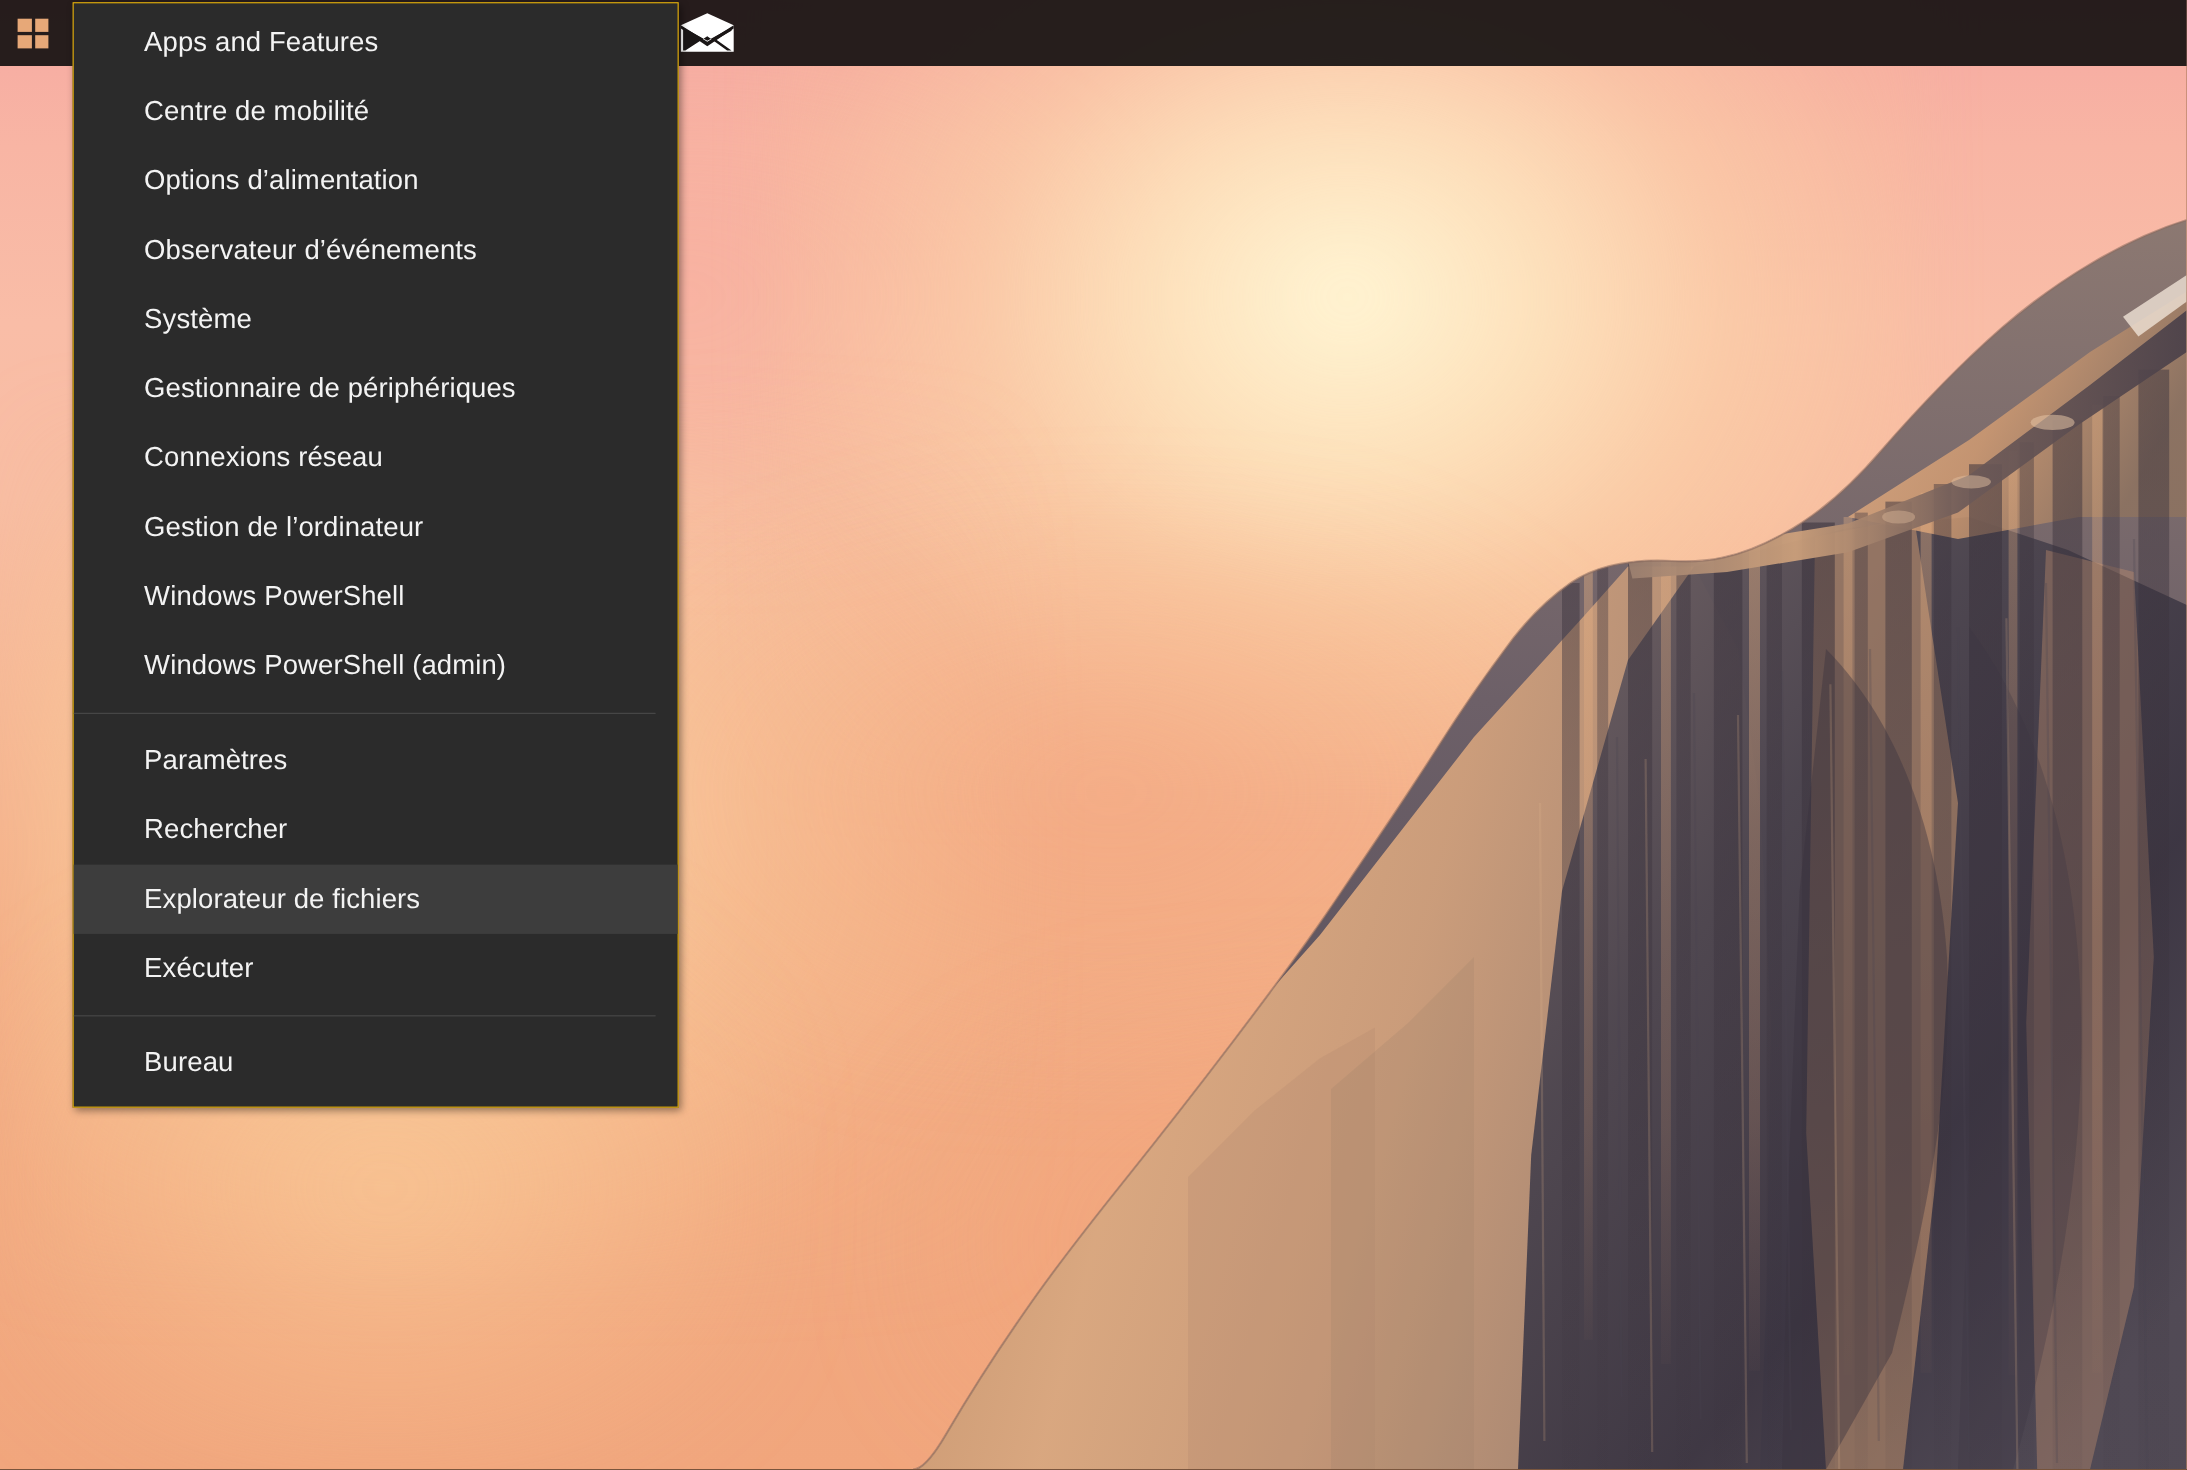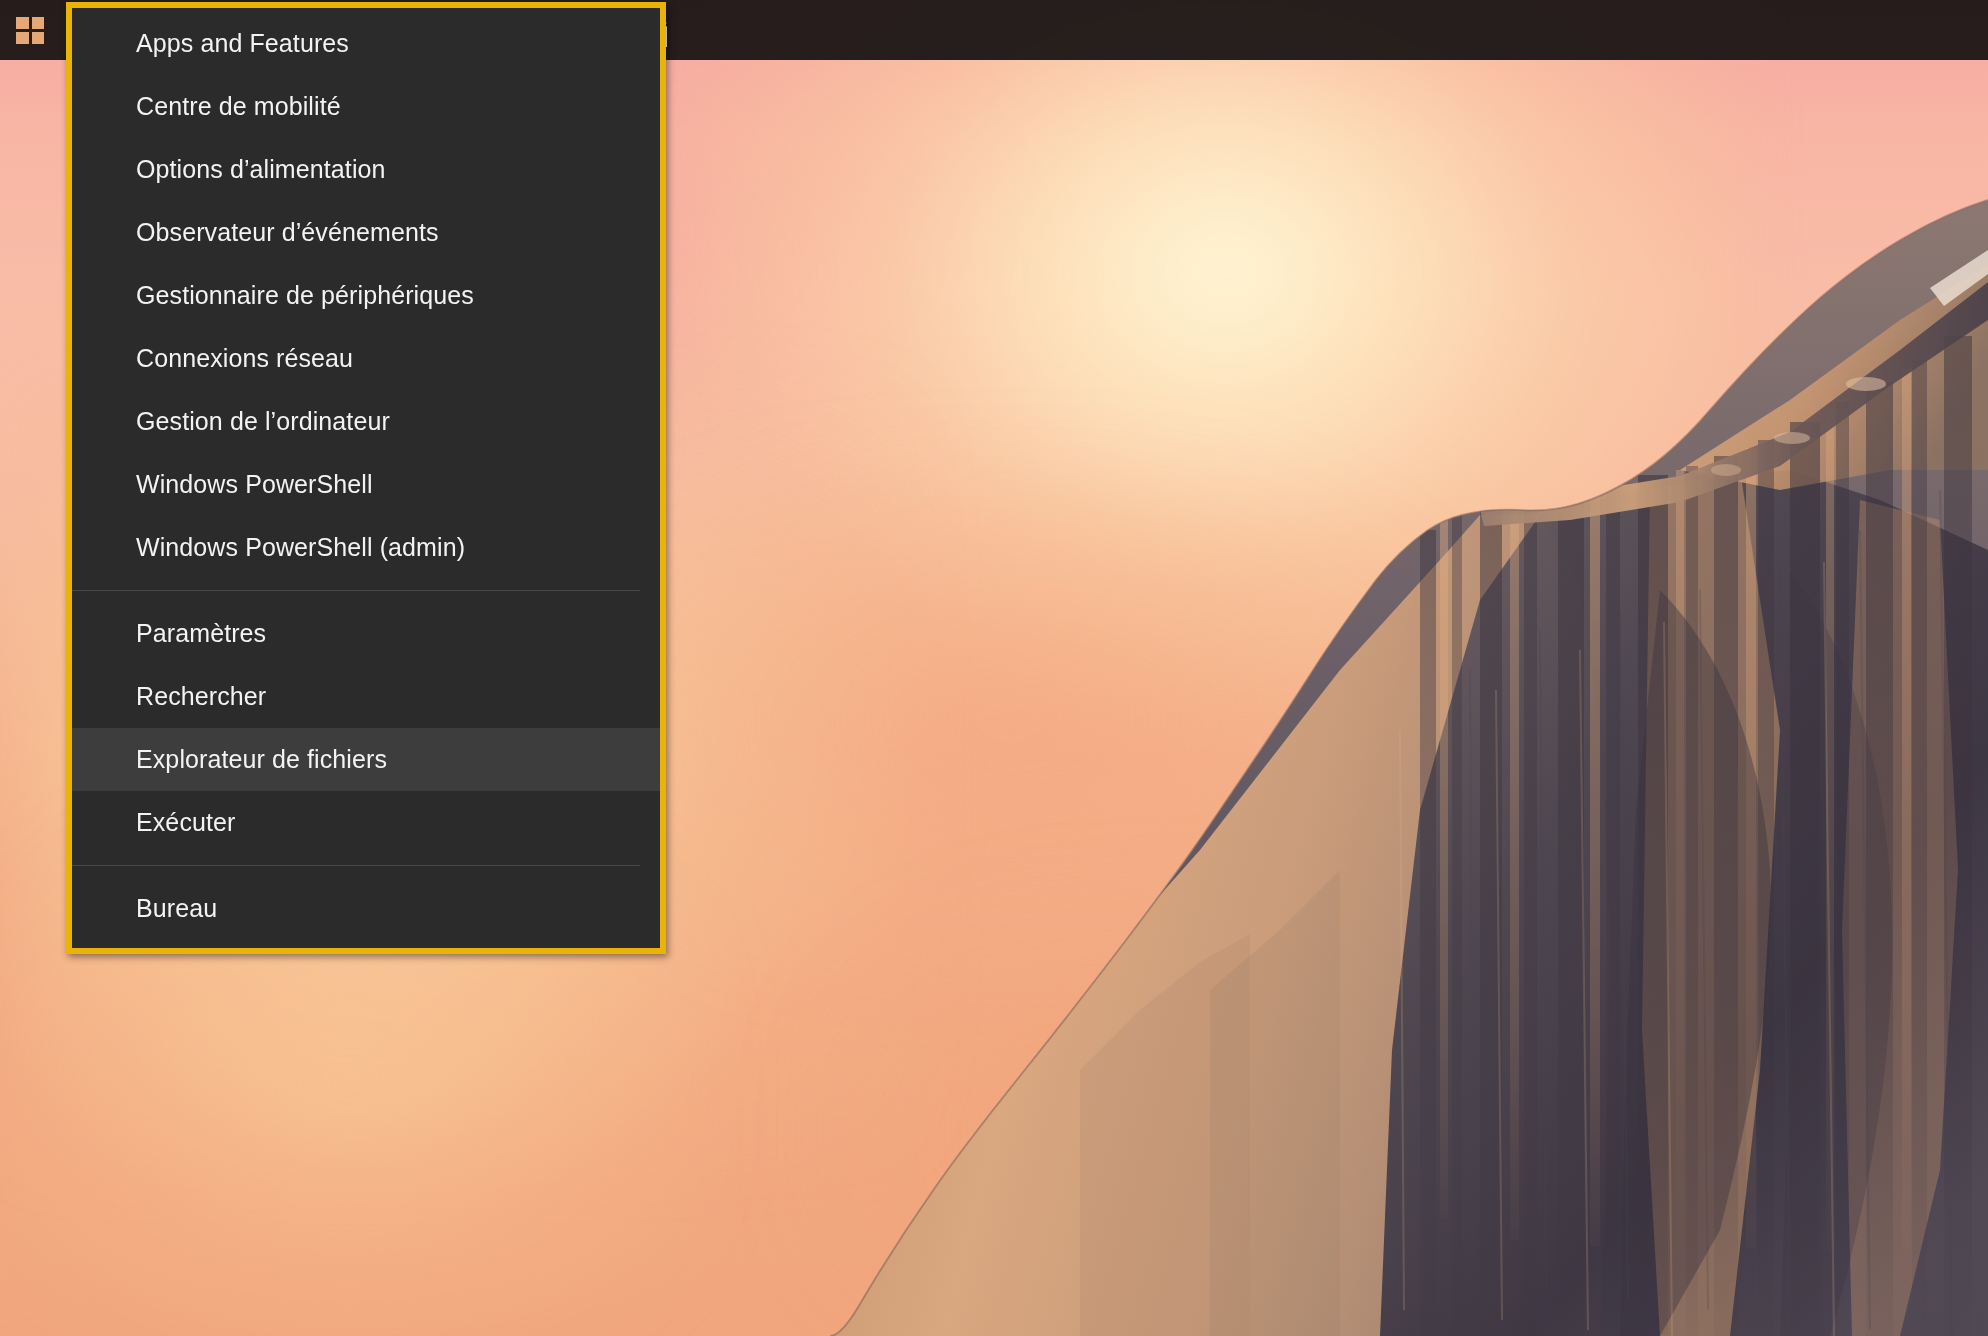--- a/index.html
+++ b/index.html
@@ -150,23 +150,23 @@
     height: 60px;
     display: flex; align-items: center; justify-content: center;
     margin-left: 553px;
   }
   .mail-ico { width: 52px; height: 38px; display:block; }
 
   
   #winx-menu {
     position: absolute;
     left: 66px; top: 2px;
-    width: 600px;
+    width: 551px;
     background: #2b2b2b;
-    border: 6px solid #eab308;
+    border: 1px solid #eab308;
     box-shadow: 2px 3px 7px rgba(0,0,0,0.42);
     z-index: 40;
     padding: 4px 0 8px 0;
     font-size: 0;
   }
   .menu-group { padding: 0; }
   .menu-item {
     height: 63px;
     display: flex;
     align-items: center;
@@ -398,20 +398,23 @@
       <div class="menu-item">
         <span class="label">Centre de mobilité</span>
       </div>
       <div class="menu-item">
         <span class="label">Options d’alimentation</span>
       </div>
       <div class="menu-item">
         <span class="label">Observateur d’événements</span>
       </div>
       <div class="menu-item">
+        <span class="label">Système</span>
+      </div>
+      <div class="menu-item">
         <span class="label">Gestionnaire de périphériques</span>
       </div>
       <div class="menu-item">
         <span class="label">Connexions réseau</span>
       </div>
       <div class="menu-item">
         <span class="label">Gestion de l’ordinateur</span>
       </div>
       <div class="menu-item">
         <span class="label">Windows PowerShell</span>

